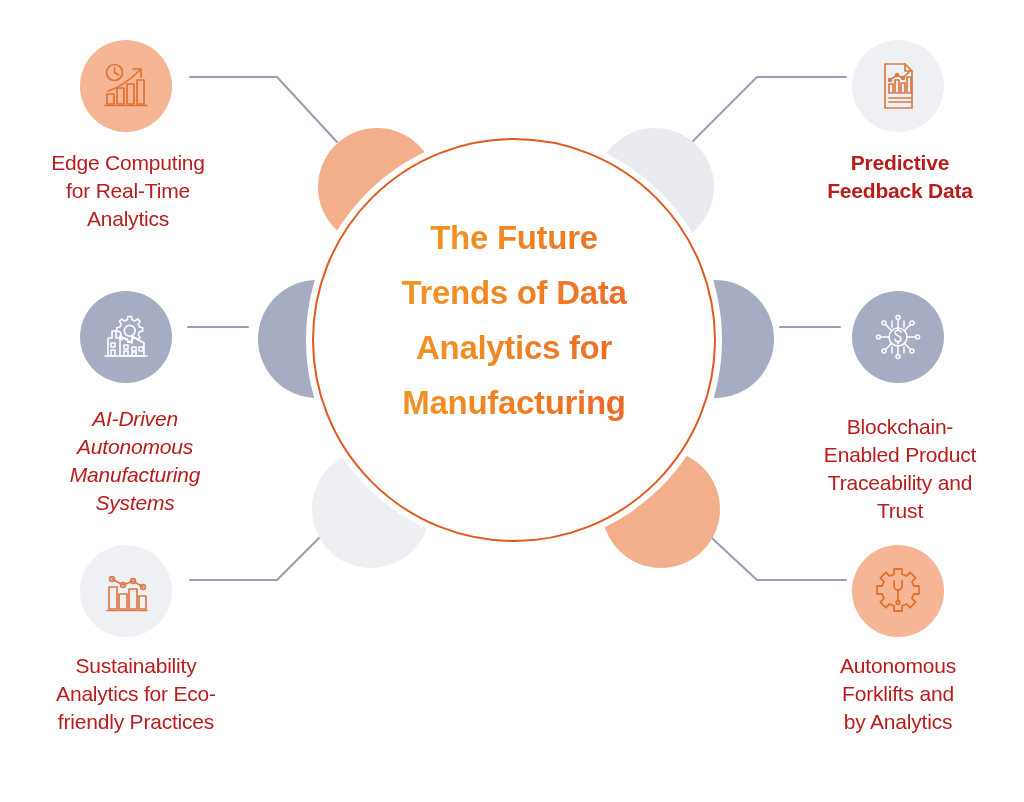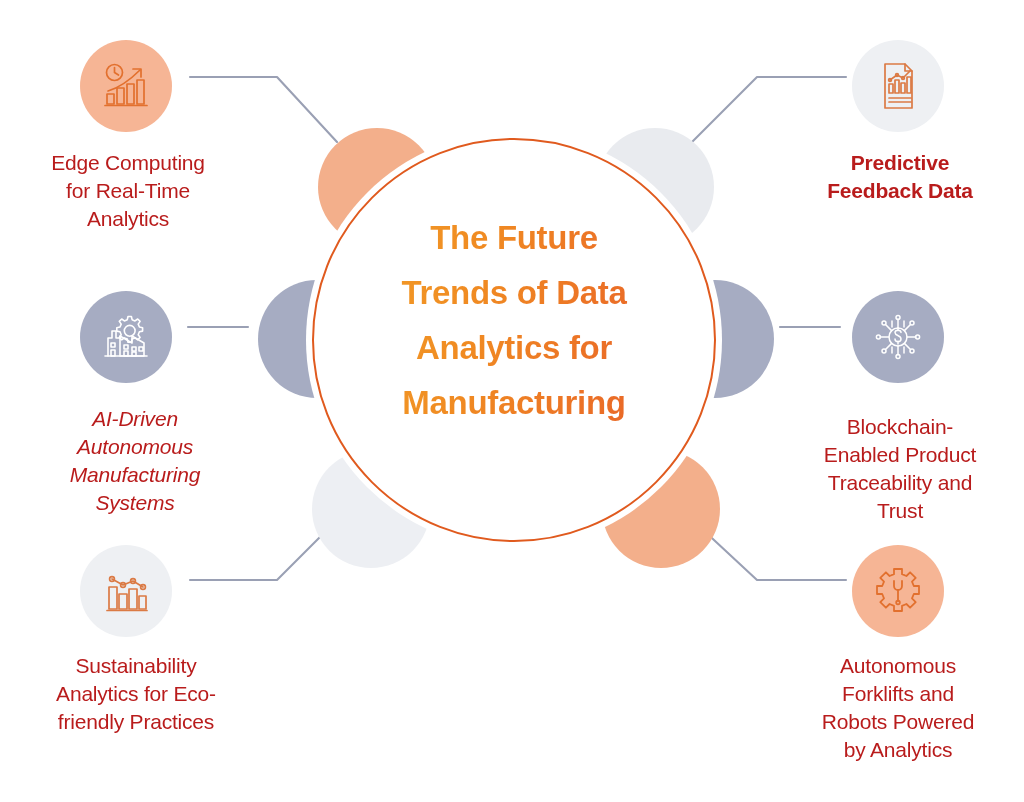--- a/index.html
+++ b/index.html
@@ -290,17 +290,16 @@
         <path d="M24,6 l8,0 0,5.2 4.4,1.8 3.7,-3.7 5.6,5.6 -3.7,3.7 1.8,4.4 5.2,0 0,8 -5.2,0 -1.8,4.4 3.7,3.7 -5.6,5.6 -3.7,-3.7 -4.4,1.8 0,5.2 -8,0 0,-5.2 -4.4,-1.8 -3.7,3.7 -5.6,-5.6 3.7,-3.7 -1.8,-4.4 -5.2,0 0,-8 5.2,0 1.8,-4.4 -3.7,-3.7 5.6,-5.6 3.7,3.7 4.4,-1.8 z"></path>
         <path d="M24,18 L24,23 C24,25.2 25.8,27 28,27 C30.2,27 32,25.2 32,23 L32,18"></path>
         <path d="M28,27 L28,38"></path>
         <circle cx="28" cy="39.5" r="1.8"></circle>
       </g>
     </svg>
   </div>
   <div class="node-label lb-br">
     <div>Autonomous</div>
     <div>Forklifts and</div>
-    <div>Robots Powered</div>
     <div>by Analytics</div>
   </div>
 
 </div>
 
 </body></html>

